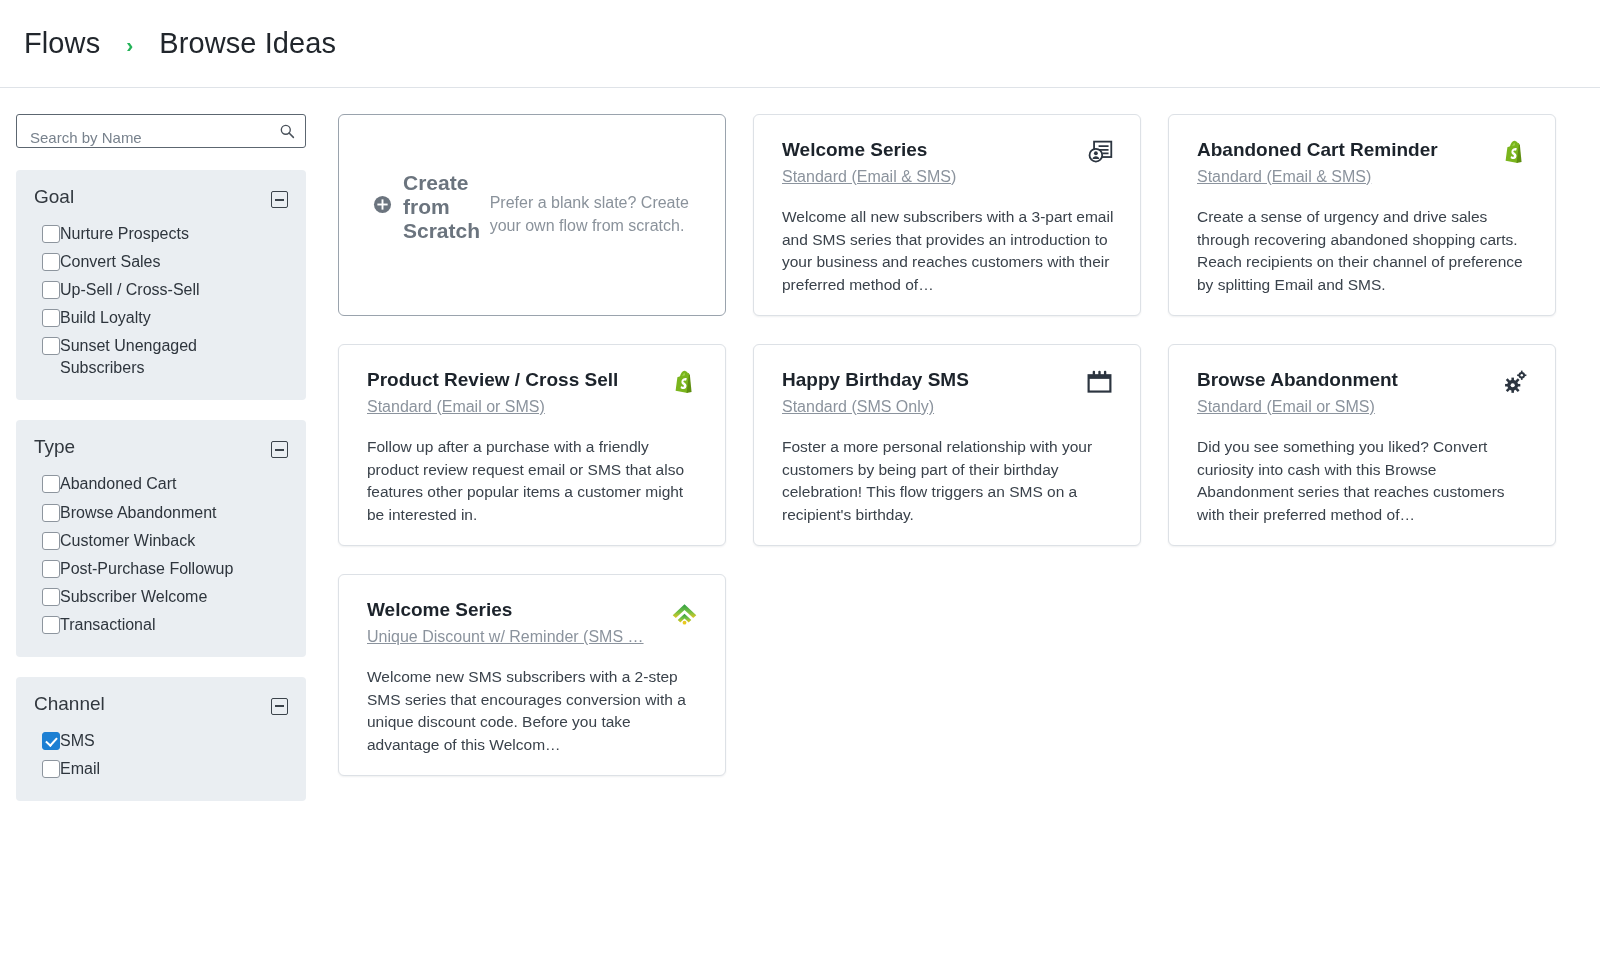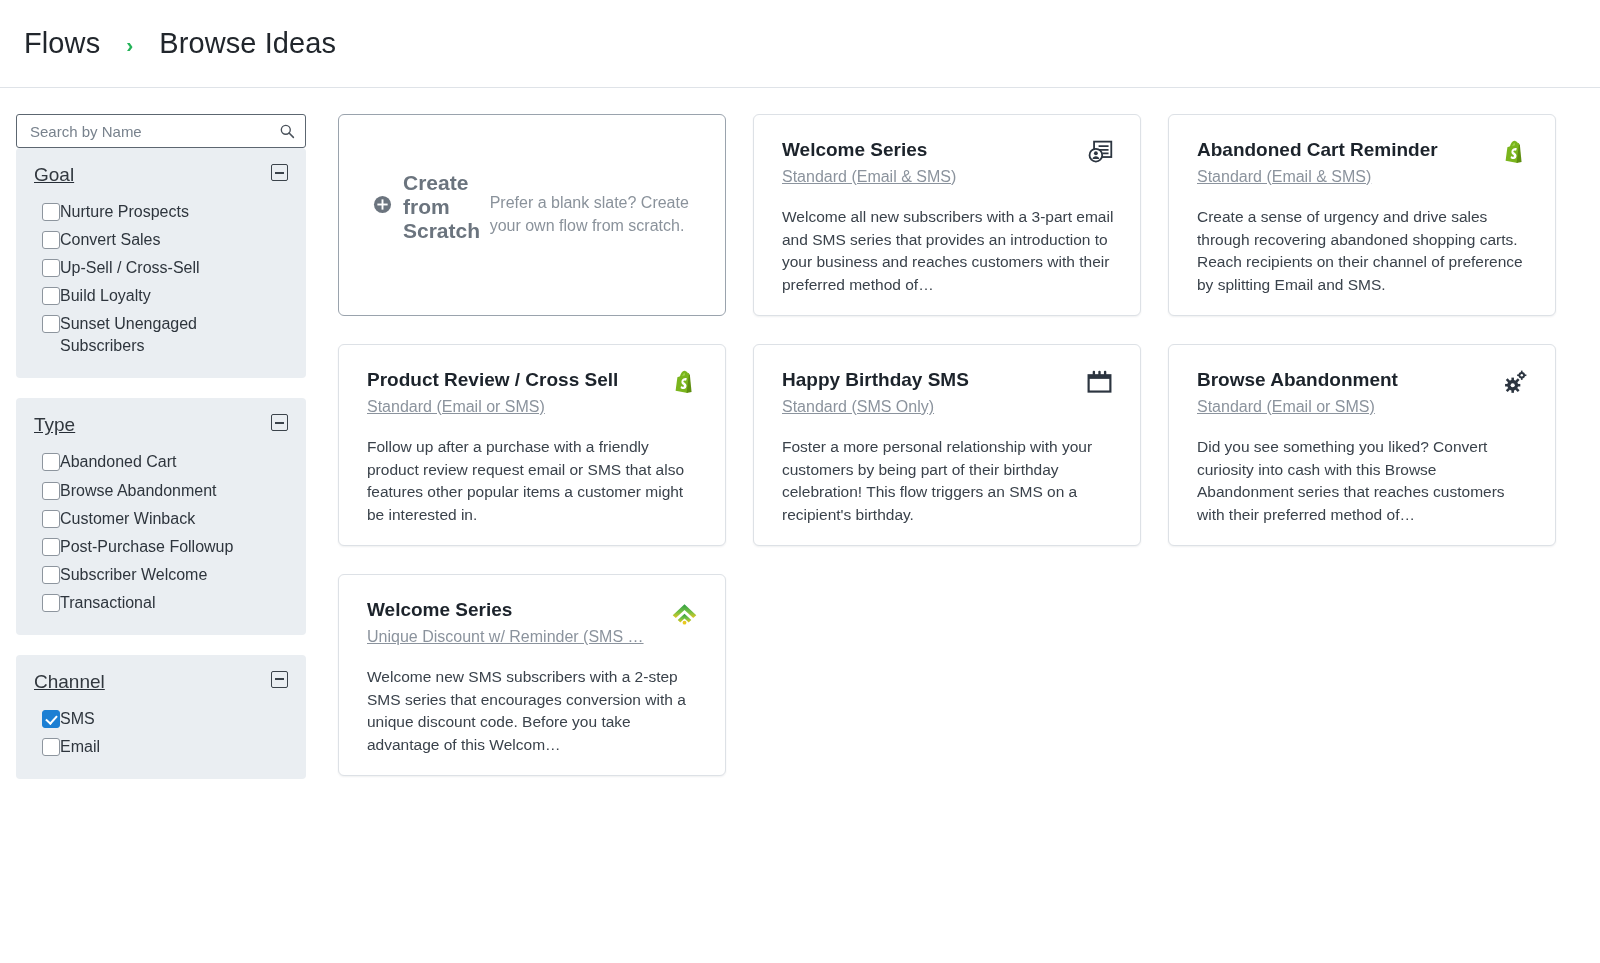--- a/index.html
+++ b/index.html
@@ -40,23 +40,24 @@
 
   
   .sidebar { width: 290px; flex: 0 0 290px; }
 
   .search-box {
     position: relative;
     height: 34px;
     border: 1px solid #5c6670;
     border-radius: 3px;
     display: flex;
-    align-items: center;
+    align-items: flex-end;
     padding: 0 34px 0 11px;
     background: #fff;
+    margin-bottom: 22px;
   }
   .search-box input {
     border: 0; outline: 0; width: 100%;
     font-family: "Liberation Sans", sans-serif;
     font-size: 15px;
     color: #3c444d;
     background: transparent;
   }
   .search-box input::placeholder { color: #78828d; }
   .search-ico {
@@ -65,23 +66,22 @@
     width: 16px; height: 16px;
   }
 
   .filter-group {
     background: #eaeef2;
     border-radius: 4px;
     padding: 16px 18px 18px 18px;
     margin-bottom: 20px;
   }
   .filter-head {
-    display: flex; align-items: flex-start; justify-content: space-between;
+    display: flex; align-items: flex-end; justify-content: space-between;
     margin-bottom: 12px;
-    text-decoration: underline;
   }
   .filter-title {
     font-size: 19px;
     color: #32383f;
   }
   .collapse-btn {
     width: 17px; height: 17px;
     border: 1.6px solid #3b434b;
     border-radius: 2px;
     display: flex; align-items: center; justify-content: center;

